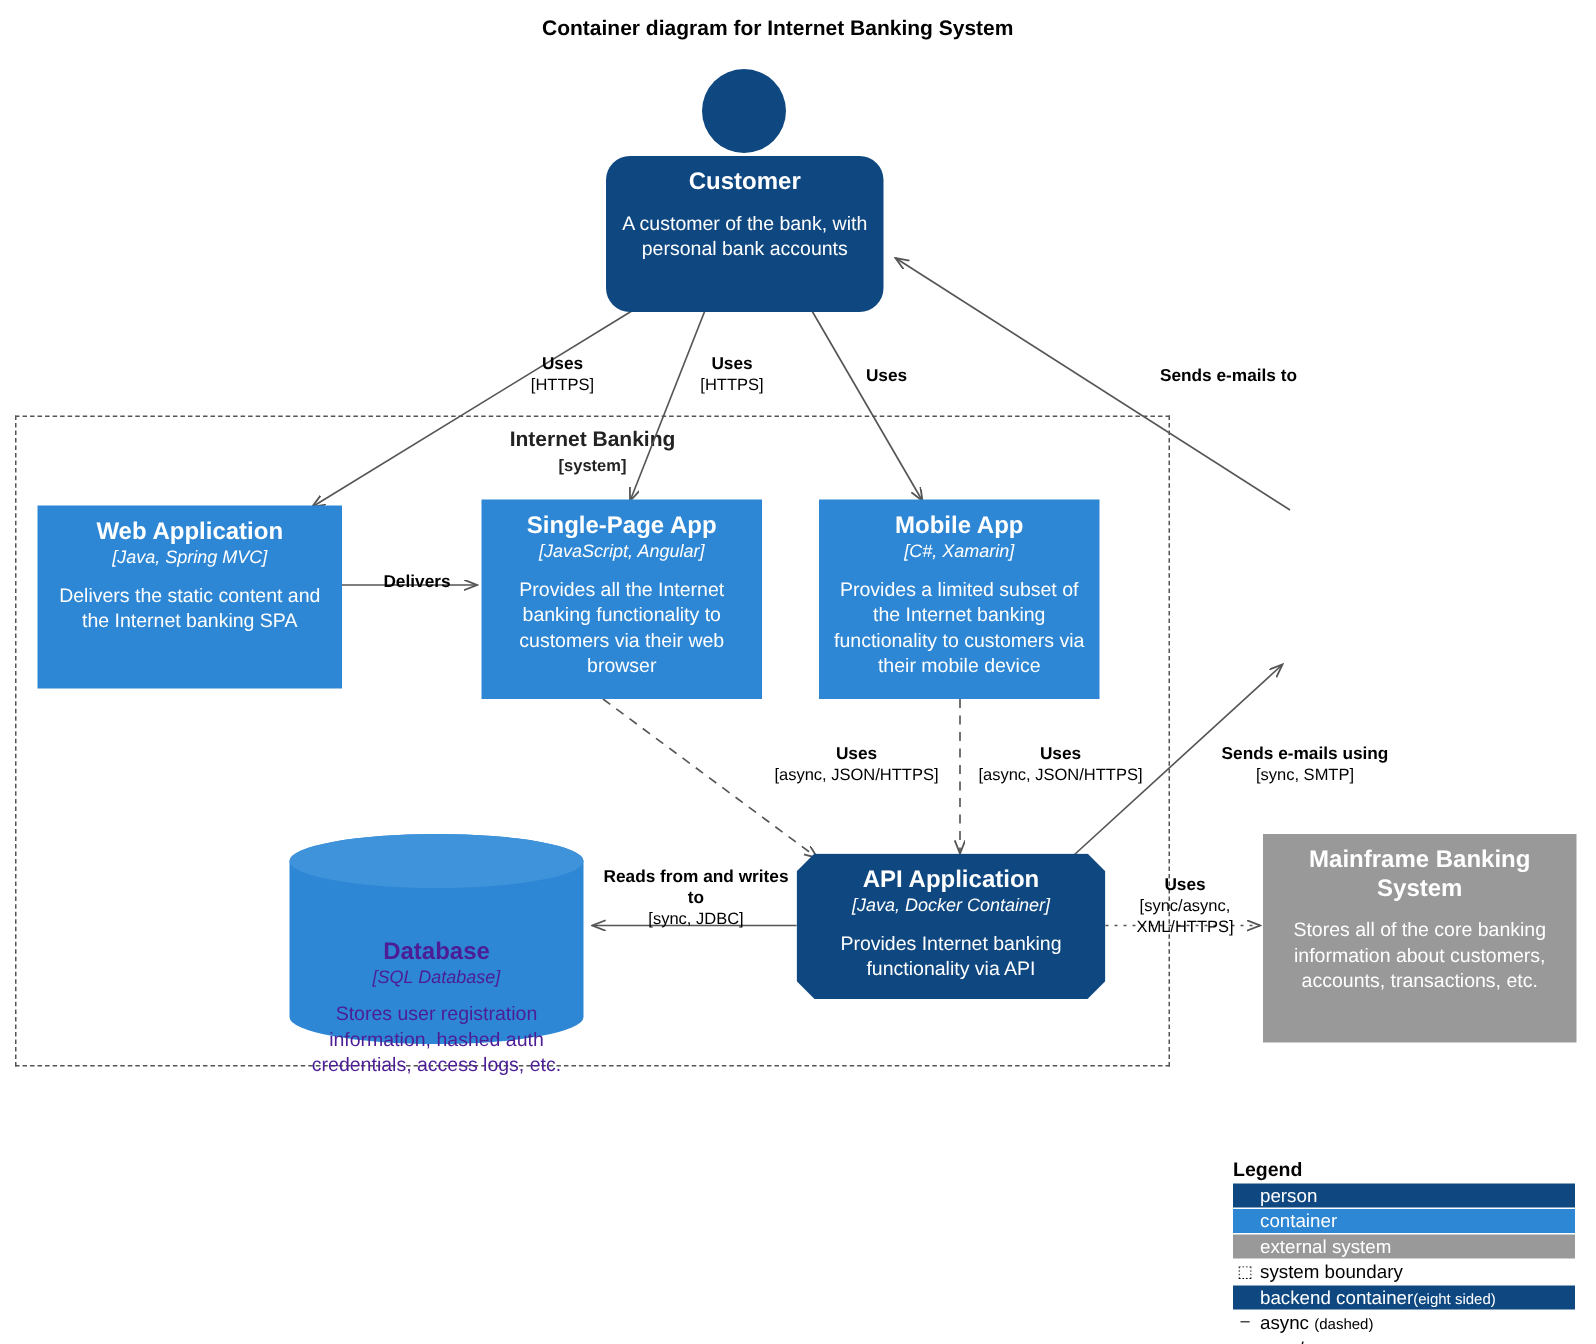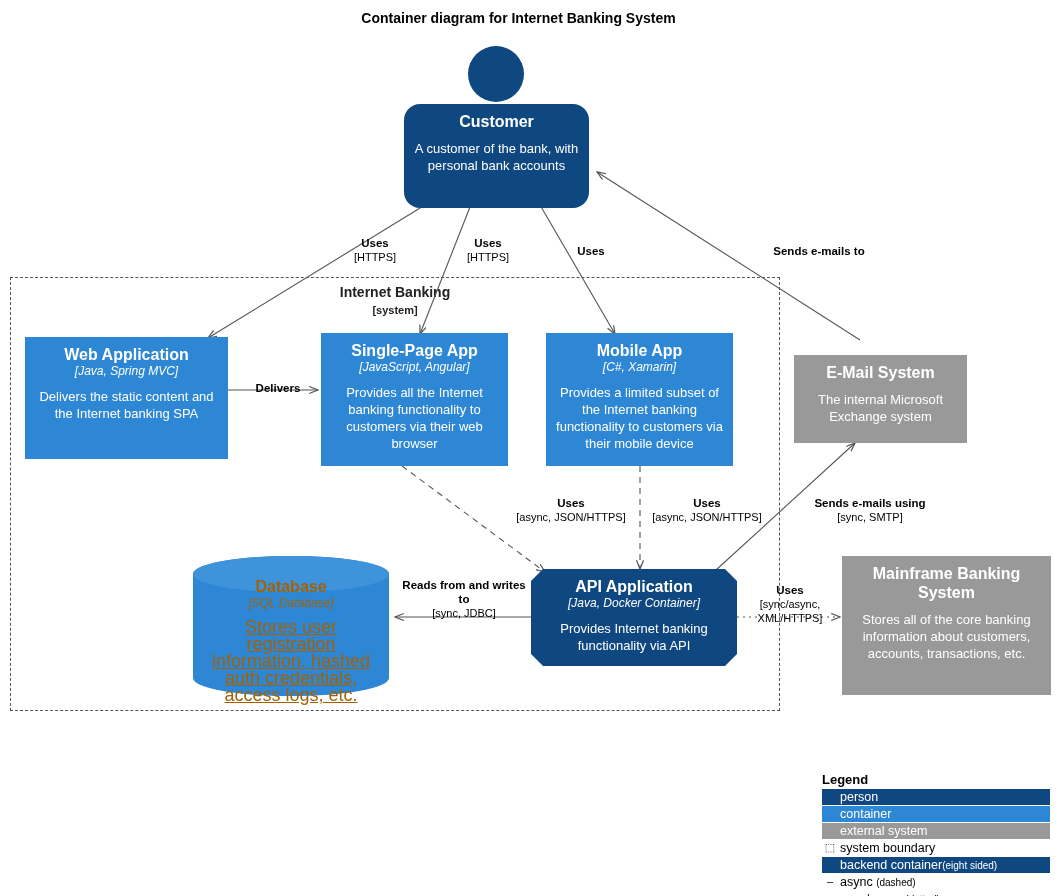--- a/index.html
+++ b/index.html
@@ -81,21 +81,22 @@
     clip-path: polygon(12px 0, calc(100% - 12px) 0, 100% 12px, 100% calc(100% - 12px), calc(100% - 12px) 100%, 12px 100%, 0 calc(100% - 12px), 0 12px);
   }
   .db-cyl {
     position: absolute;
     background: #2e87d4;
     border-radius: 50% / 18px;
   }
   .db-inner {
     position: absolute;
     text-align: center;
-    color: #a16207;
+    color: #4c1d95;
+    margin-top: 48px;
   }
   .boundary {
     position: absolute;
     border: 1.5px dashed #555555;
     box-sizing: border-box;
   }
   .boundary-label {
     position: absolute;
     text-align: center;
     font-size: 14px;
@@ -228,32 +229,28 @@
     <div class="tech">[JavaScript, Angular]</div>
     <div class="desc">Provides all the Internet banking functionality to customers via their web browser</div>
   </div>
 
   <div class="node container-box" style="left:546px; top:333px; width:187px; height:133px;">
     <div class="nm">Mobile App</div>
     <div class="tech">[C#, Xamarin]</div>
     <div class="desc">Provides a limited subset of the Internet banking functionality to customers via their mobile device</div>
   </div>
 
-  <div class="node external-box" style="left:794px; top:355px; width:173px; height:88px;">
-    <div class="nm">E-Mail System</div>
-    <div class="desc">The internal Microsoft Exchange system</div>
-  </div>
 
   <div>
     <div class="db-cyl" style="left:193px; top:556px; width:196px; height:140px;"></div>
     <div class="db-cyl" style="left:193px; top:556px; width:196px; height:36px; background:#3e93da;"></div>
     <div class="db-inner" style="left:193px; top:578px; width:196px;">
       <div class="nm" style="font-size:16px;font-weight:bold;">Database</div>
       <div class="tech" style="font-size:12px;font-style:italic;">[SQL Database]</div>
-      <div class="desc" style="font-size:18px;line-height:17px;margin-top:9px;padding:0 12px;text-decoration:underline;">Stores user registration information, hashed auth credentials, access logs, etc.</div>
+      <div class="desc" style="font-size:13px;line-height:17px;margin-top:9px;padding:0 12px;">Stores user registration information, hashed auth credentials, access logs, etc.</div>
     </div>
   </div>
 
   <div class="node eight-sided" style="left:531px; top:569px; width:206px; height:97px;">
     <div class="nm">API Application</div>
     <div class="tech">[Java, Docker Container]</div>
     <div class="desc">Provides Internet banking functionality via API</div>
   </div>
 
   <div class="node external-box" style="left:842px; top:556px; width:209px; height:139px;">

